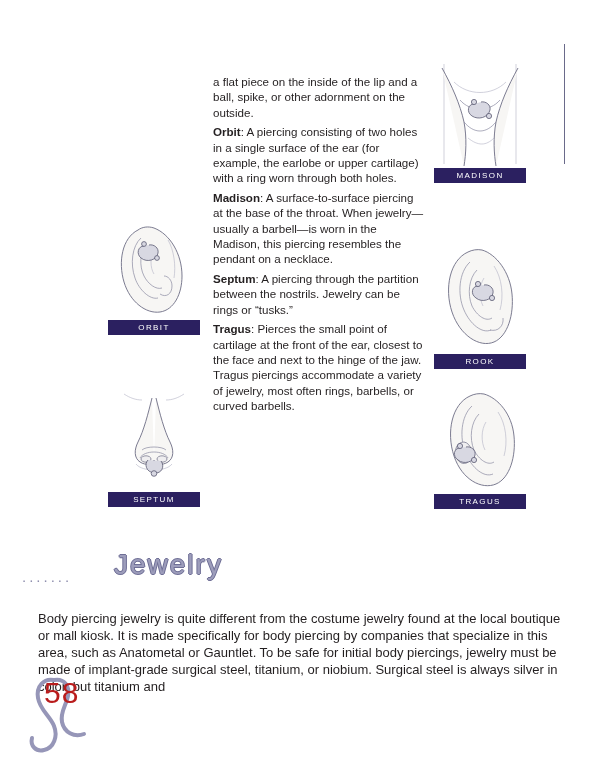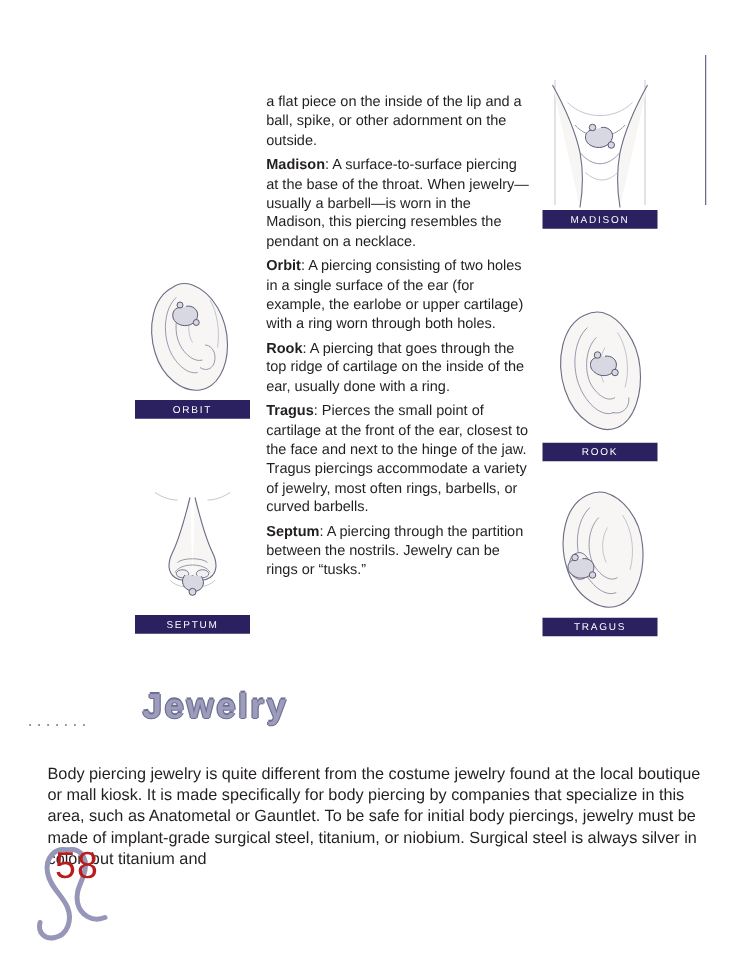--- a/index.html
+++ b/index.html
@@ -106,21 +106,21 @@
     font-family: "Liberation Sans", sans-serif;
   }
   .section-title {
     position: absolute;
     left: 92px;
     top: 0px;
     font-size: 28px;
     letter-spacing: 2px;
     color: #9d9dbb;
     font-family: "Liberation Sans", sans-serif;
-    font-weight: bold;
+    font-weight: normal;
     -webkit-text-stroke: 0px;
     text-shadow:
       1px 0 0 #6f6f96,
       -1px 0 0 #6f6f96,
       0 1px 0 #6f6f96,
       0 -1px 0 #6f6f96;
   }
 
   
   .lower-text {
@@ -158,25 +158,24 @@
 </style>
 </head>
 <body>
 
 <div class="page">
 
   <div class="edge-rule"></div>
 
   <div class="text-column">
     <p><span>a flat piece on the inside of the lip and a ball, spike, or other adornment on the outside.</span></p>
+    <p><span class="term">Orbit</span><span>: A piercing consisting of two holes in a single surface of the ear (for example, the earlobe or upper cartilage) with a ring worn through both holes.</span></p>
     <p><span class="term">Madison</span><span>: A surface-to-surface piercing at the base of the throat. When jewelry—usually a barbell—is worn in the Madison, this piercing resembles the pendant on a necklace.</span></p>
-    <p><span class="term">Orbit</span><span>: A piercing consisting of two holes in a single surface of the ear (for example, the earlobe or upper cartilage) with a ring worn through both holes.</span></p>
-    <p><span class="term">Rook</span><span>: A piercing that goes through the top ridge of cartilage on the inside of the ear, usually done with a ring.</span></p>
+    <p><span class="term">Septum</span><span>: A piercing through the partition between the nostrils. Jewelry can be rings or “tusks.”</span></p>
     <p><span class="term">Tragus</span><span>: Pierces the small point of cartilage at the front of the ear, closest to the face and next to the hinge of the jaw. Tragus piercings accommodate a variety of jewelry, most often rings, barbells, or curved barbells.</span></p>
-    <p><span class="term">Septum</span><span>: A piercing through the partition between the nostrils. Jewelry can be rings or “tusks.”</span></p>
   </div>
 
   <div class="figure fig-madison">
     <div class="art">
       <svg viewBox="0 0 92 108" width="92" height="108">
         <path class="ink-soft" d="M10 4 L10 104 M82 4 L82 104"></path>
         <path class="skin" d="M8 8 C 18 26, 26 44, 30 62 C 33 78, 32 94, 30 106"></path>
         <path class="skin" d="M84 8 C 74 26, 66 44, 62 62 C 59 78, 60 94, 62 106"></path>
         <path class="ink-thin" d="M30 62 C 40 74, 52 74, 62 62"></path>
         <path class="ink-thin" d="M26 40 C 36 52, 56 52, 66 40"></path>

